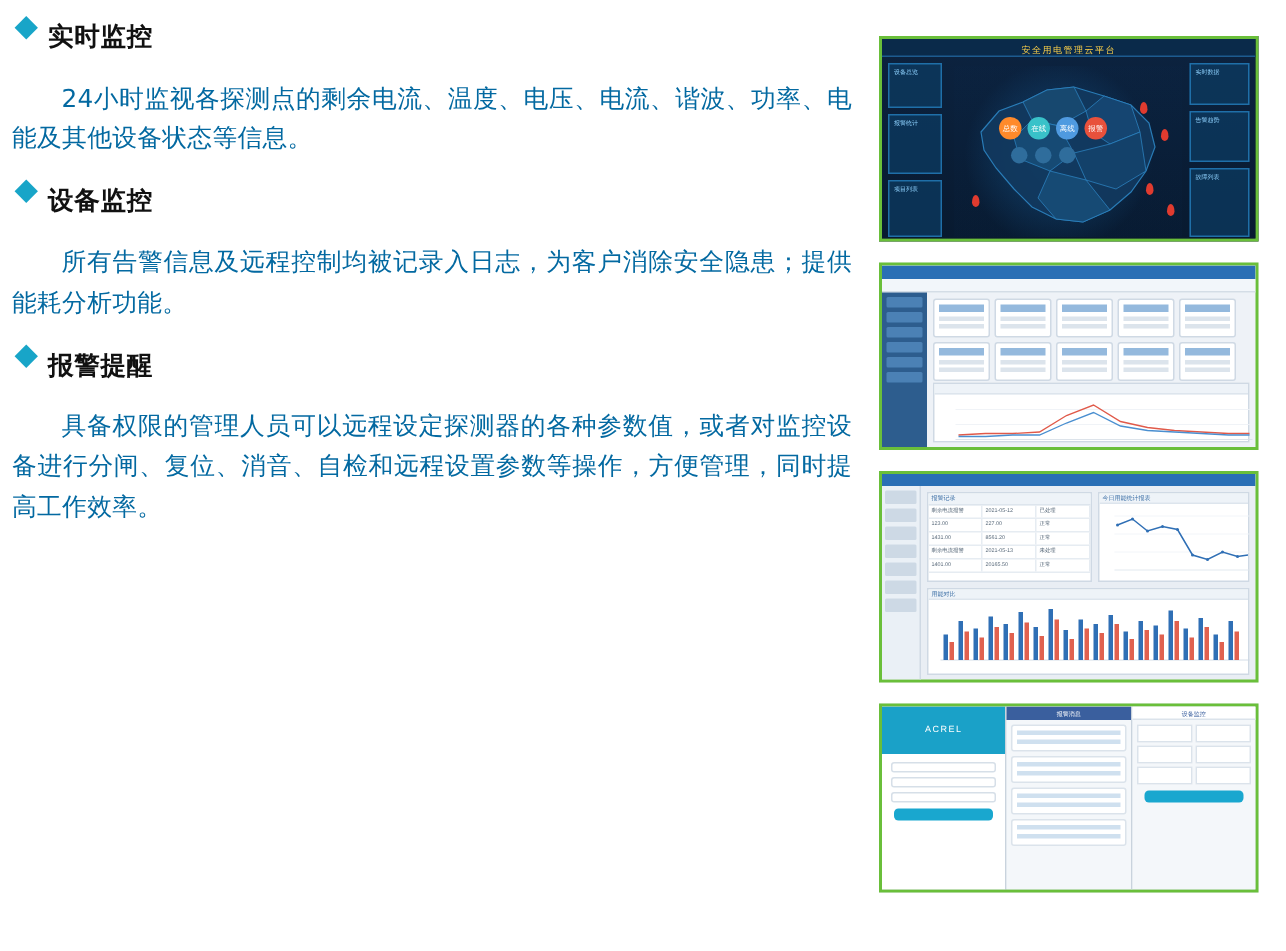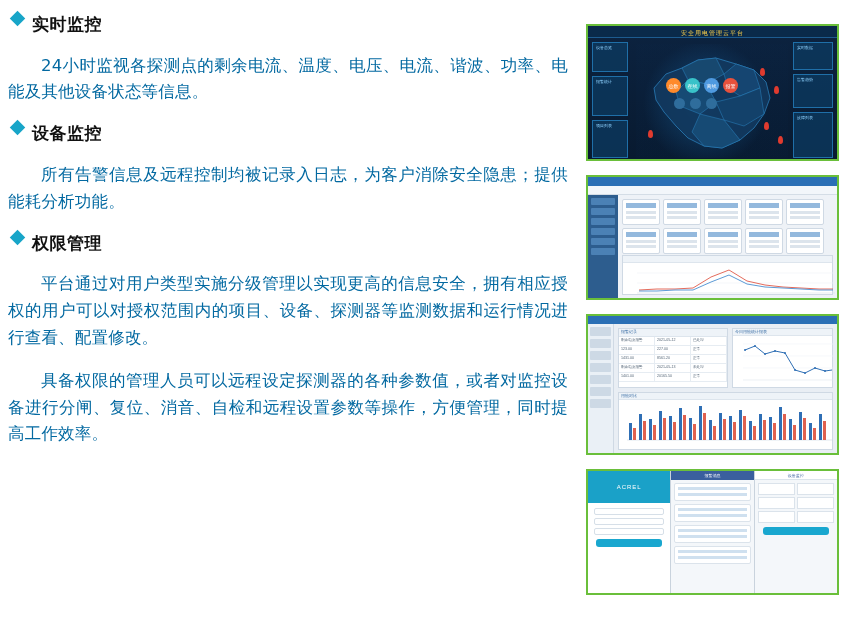--- a/index.html
+++ b/index.html
@@ -172,29 +172,26 @@
 
     <div class="section">
       <div class="sec-head">
         <span class="diamond"></span>
         <span class="sec-title">设备监控</span>
       </div>
       <p class="sec-body">所有告警信息及远程控制均被记录入日志，为客户消除安全隐患；提供能耗分析功能。</p>
     </div>
 
     <div class="section">
-    </div>
-
-    <div class="section">
       <div class="sec-head">
         <span class="diamond"></span>
-        <span class="sec-title">权限管理</span>
-      </div>
-      <p class="sec-body">平台通过对用户类型实施分级管理以实现更高的信息安全，拥有相应授权的用户可以对授权范围内的项目、设备、探测器等监测数据和运行情况进行查看、配置修改。</p>
-    </div>
+        <span class="sec-title">报警提醒</span>
+      </div>
+    </div>
+
 
     <div class="section">
       <p class="sec-body">具备权限的管理人员可以远程设定探测器的各种参数值，或者对监控设备进行分闸、复位、消音、自检和远程设置参数等操作，方便管理，同时提高工作效率。</p>
     </div>
 
   </div>
 
   <div class="img-col">
 
     <div class="shot s1">

